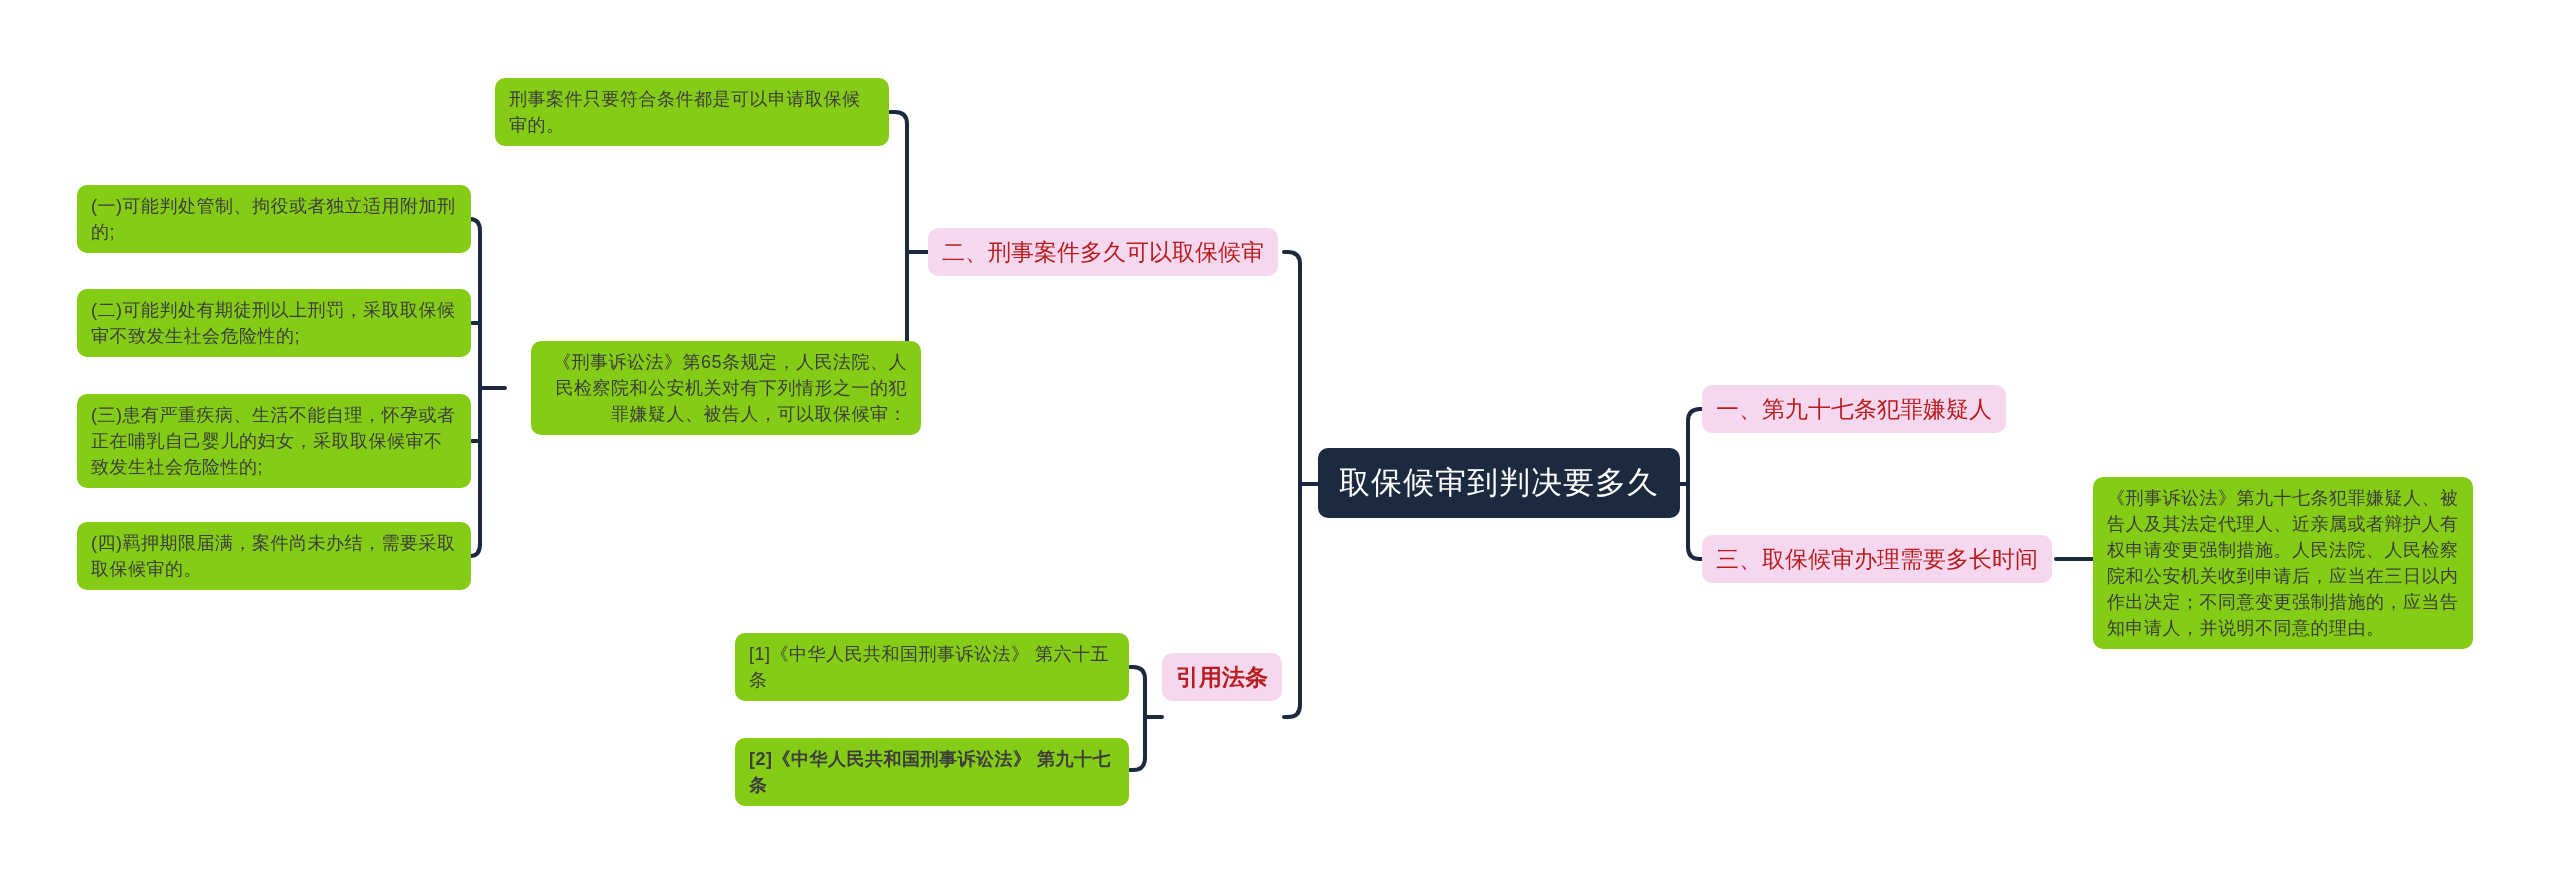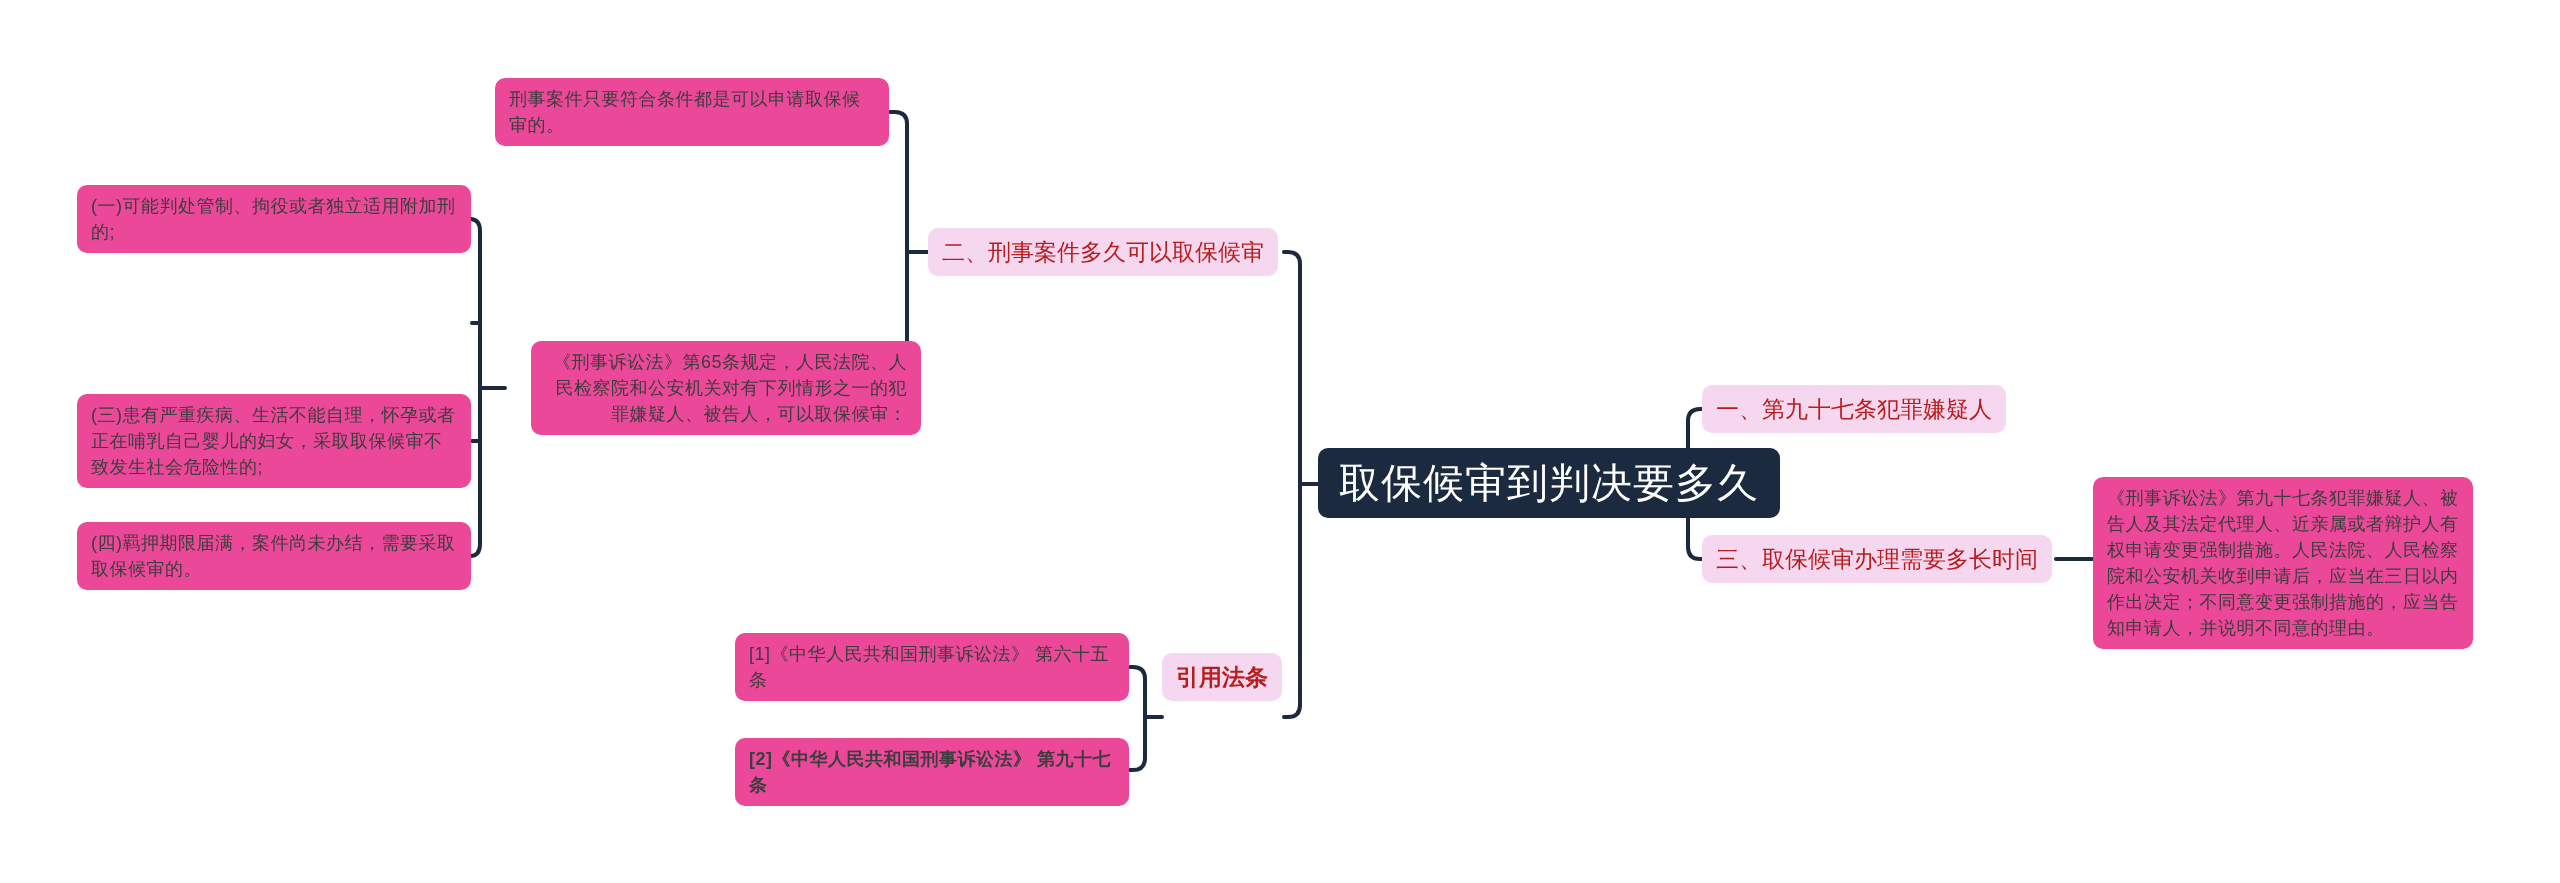--- a/index.html
+++ b/index.html
@@ -17,38 +17,38 @@
     width: 2560px; height: 883px;
     pointer-events: none;
   }
   .node {
     position: absolute;
     box-sizing: border-box;
     border-radius: 10px;
     color: #3d3d3d;
   }
   .note {
-    background: #ec4899;
+    background: #84cc16;
     font-size: 18px;
     line-height: 26px;
     padding: 8px 14px;
     letter-spacing: 0.5px;
   }
   .branch {
     background: #f6d7f0;
     color: #b91c1c;
     font-size: 23px;
     line-height: 26px;
     padding: 11px 14px;
     white-space: nowrap;
   }
   .root-node {
     background: #1b2a3e;
     color: #ffffff;
-    font-size: 41px;
+    font-size: 31px;
     line-height: 34px;
     font-weight: 500;
     padding: 18px 21px;
     white-space: nowrap;
     letter-spacing: 1px;
   }
 </style>
 </head>
 <body>
 
@@ -85,20 +85,21 @@
   <div class="node branch" style="left:1702px; top:535px;">三、取保候审办理需要多长时间</div>
 
   <div class="node branch" style="left:1162px; top:653px;font-weight:bold;">引用法条</div>
 
   <div class="node note" style="left:495px; top:78px; width:394px;">刑事案件只要符合条件都是可以申请取保候审的。</div>
 
   <div class="node note" style="left:531px; top:341px; width:390px;text-align:right;">《刑事诉讼法》第65条规定，人民法院、人民检察院和公安机关对有下列情形之一的犯罪嫌疑人、被告人，可以取保候审：</div>
 
   <div class="node note" style="left:77px; top:185px; width:394px;">(一)可能判处管制、拘役或者独立适用附加刑的;</div>
 
+  <div class="node note" style="left:77px; top:289px; width:394px;">(二)可能判处有期徒刑以上刑罚，采取取保候审不致发生社会危险性的;</div>
 
   <div class="node note" style="left:77px; top:394px; width:394px;">(三)患有严重疾病、生活不能自理，怀孕或者正在哺乳自己婴儿的妇女，采取取保候审不致发生社会危险性的;</div>
 
   <div class="node note" style="left:2093px; top:477px; width:380px;">《刑事诉讼法》第九十七条犯罪嫌疑人、被告人及其法定代理人、近亲属或者辩护人有权申请变更强制措施。人民法院、人民检察院和公安机关收到申请后，应当在三日以内作出决定；不同意变更强制措施的，应当告知申请人，并说明不同意的理由。</div>
 
   <div class="node note" style="left:77px; top:522px; width:394px;">(四)羁押期限届满，案件尚未办结，需要采取取保候审的。</div>
 
   <div class="node note" style="left:735px; top:633px; width:394px;">[1]《中华人民共和国刑事诉讼法》 第六十五条</div>
 
   <div class="node note" style="left:735px; top:738px; width:394px;font-weight:bold;">[2]《中华人民共和国刑事诉讼法》 第九十七条</div>

